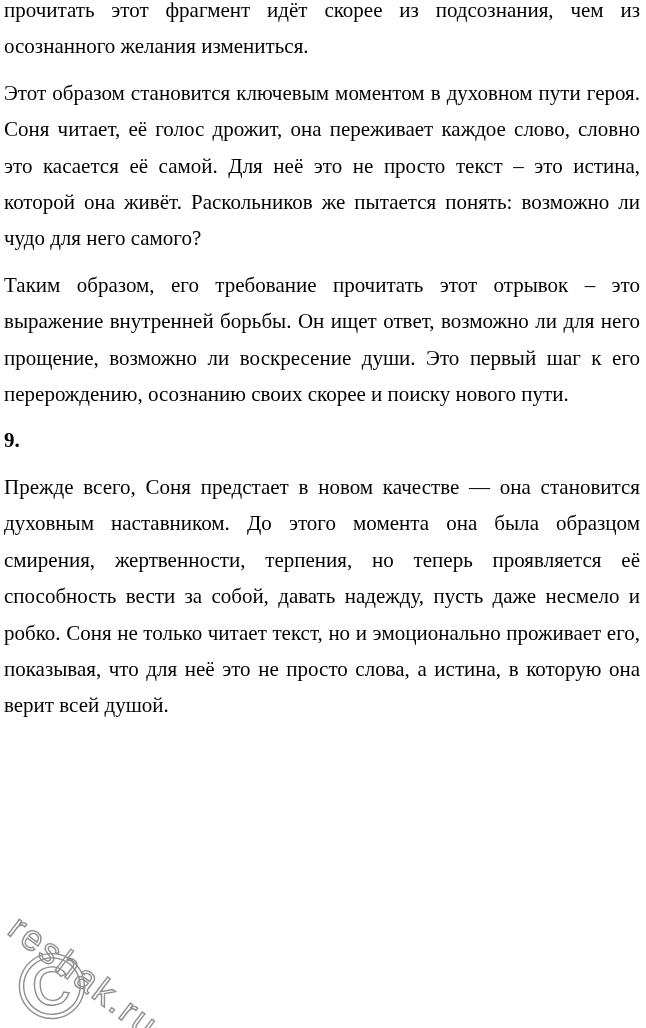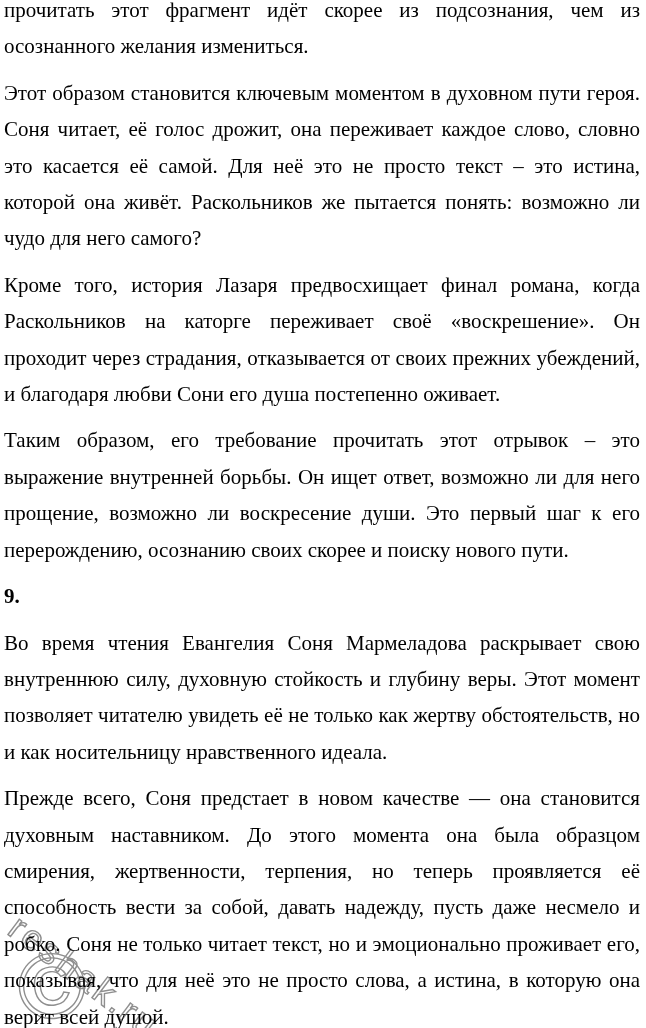--- a/index.html
+++ b/index.html
@@ -56,20 +56,18 @@
   <div class="watermark-layer">
     <svg class="watermark-svg" width="280" height="190" viewBox="0 0 280 190" xmlns="http://www.w3.org/2000/svg">
       <text x="18" y="78" transform="rotate(37 18 78)" font-family="Liberation Sans, DejaVu Sans, sans-serif" font-size="36" letter-spacing="3" fill="none" stroke-width="1.4" stroke="#8f8f8f">reshak.ru</text>
       <text x="30" y="162" transform="rotate(-8 70 130)" font-family="Liberation Sans, DejaVu Sans, sans-serif" font-size="92" fill="none" stroke-width="1.4" stroke="#8f8f8f">©</text>
     </svg>
   </div>
 
   <main class="content">
     <p class="para">прочитать этот фрагмент идёт скорее из подсознания, чем из осознанного желания измениться.</p>
     <p class="para">Этот образом становится ключевым моментом в духовном пути героя. Соня читает, её голос дрожит, она переживает каждое слово, словно это касается её самой. Для неё это не просто текст – это истина, которой она живёт. Раскольников же пытается понять: возможно ли чудо для него самого?</p>
-    <p class="para">Кроме того, история Лазаря предвосхищает финал романа, когда Раскольников на каторге переживает своё «воскрешение». Он проходит через страдания, отказывается от своих прежних убеждений, и благодаря любви Сони его душа постепенно оживает.</p>
     <p class="para">Таким образом, его требование прочитать этот отрывок – это выражение внутренней борьбы. Он ищет ответ, возможно ли для него прощение, возможно ли воскресение души. Это первый шаг к его перерождению, осознанию своих скорее и поиску нового пути.</p>
     <h2 class="heading">9.</h2>
-    <p class="para">Во время чтения Евангелия Соня Мармеладова раскрывает свою внутреннюю силу, духовную стойкость и глубину веры. Этот момент позволяет читателю увидеть её не только как жертву обстоятельств, но и как носительницу нравственного идеала.</p>
     <p class="para">Прежде всего, Соня предстает в новом качестве — она становится духовным наставником. До этого момента она была образцом смирения, жертвенности, терпения, но теперь проявляется её способность вести за собой, давать надежду, пусть даже несмело и робко. Соня не только читает текст, но и эмоционально проживает его, показывая, что для неё это не просто слова, а истина, в которую она верит всей душой.</p>
   </main>
 
 </div>
 
 </body></html>

